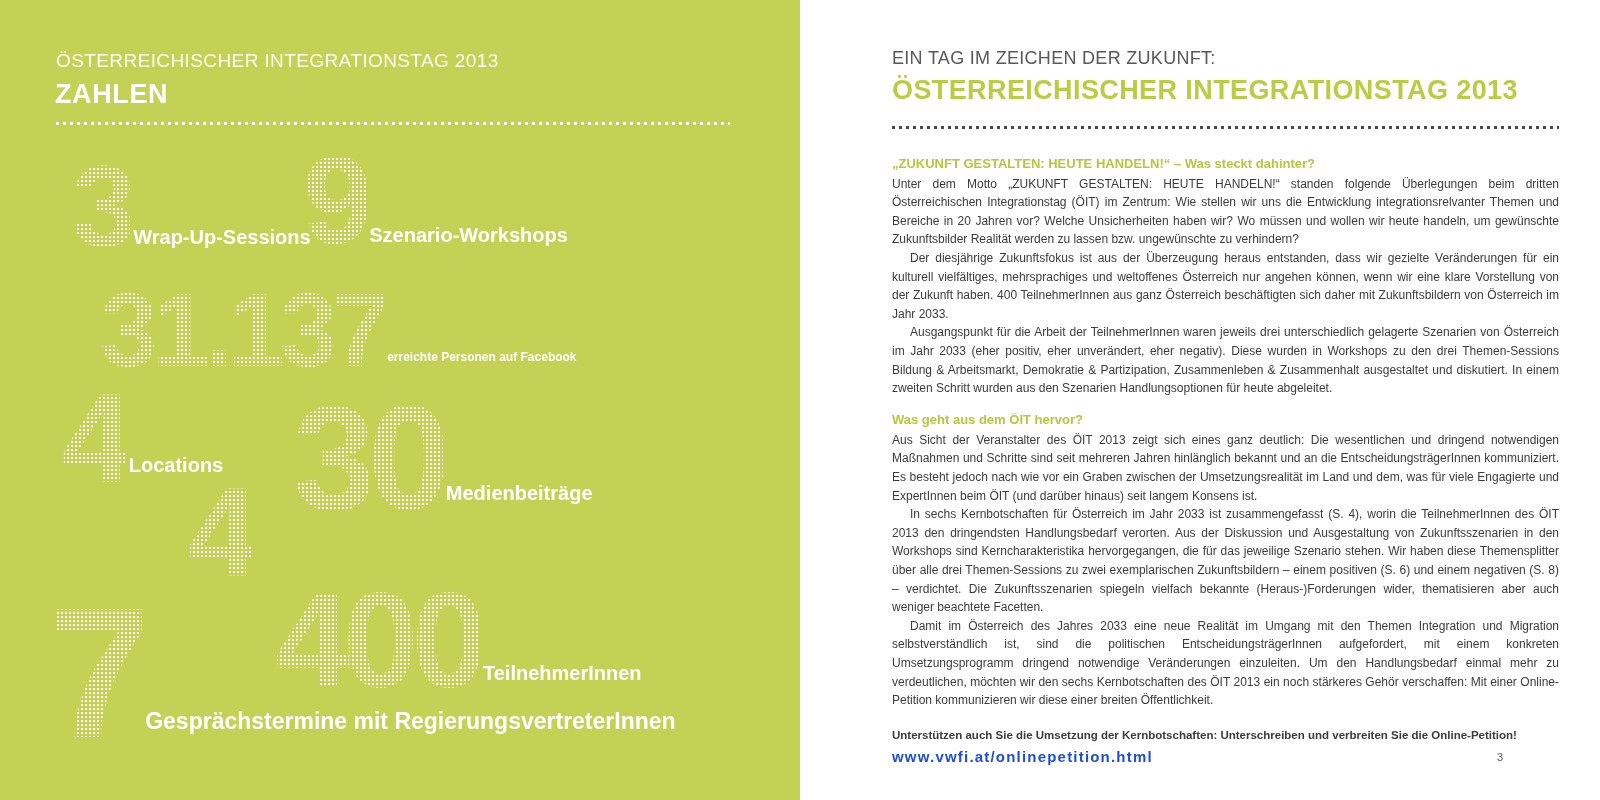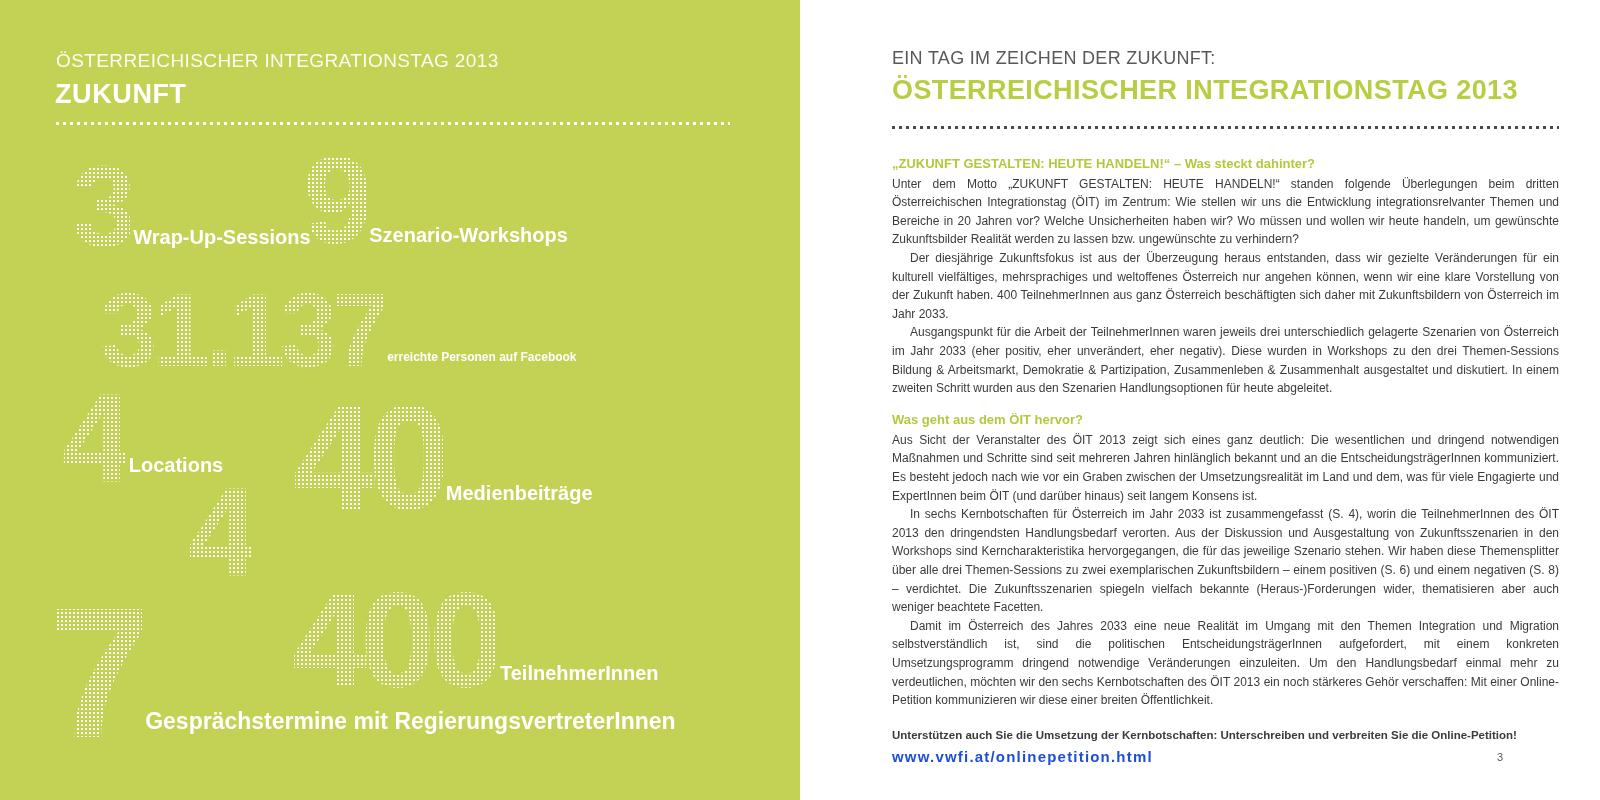--- a/index.html
+++ b/index.html
@@ -50,21 +50,21 @@
   .stat-label{
     font-size:20px;font-weight:700;color:#ffffff;line-height:1;margin-left:3px;
   }
   .s1{left:72px;top:163px;}  .s1 .stat-num{font-size:115px;} .s1 .stat-label{padding-bottom:2px;}
   .s2{left:303px;top:153px;} .s2 .stat-num{font-size:125px;} .s2 .stat-label{padding-bottom:2px;}
   .s3{left:100px;top:292px;} .s3 .stat-num{font-size:103px;} .s3 .stat-label{padding-bottom:6px;font-size:12px;}
   .s4{left:62px;top:392px;}  .s4 .stat-num{font-size:126px;} .s4 .stat-label{padding-bottom:12px;}
   .s5{left:293px;top:402px;} .s5 .stat-num{font-size:148px;} .s5 .stat-label{padding-bottom:10px;}
   .s6{left:188px;top:486px;} .s6 .stat-num{font-size:126px;} .s6 .stat-label{padding-bottom:12px;}
   .s7{left:48px;top:603px;}  .s7 .stat-num{font-size:186px;} .s7 .stat-label{padding-bottom:10px;font-size:23px;}
-  .s8{left:292px;top:590px;} .s8 .stat-num{font-size:135px;} .s8 .stat-label{padding-bottom:8px;}
+  .s8{left:275px;top:590px;} .s8 .stat-num{font-size:135px;} .s8 .stat-label{padding-bottom:8px;}
 
   
   .right-page{
     position:absolute;left:892px;top:48px;width:667px;
     color:#3b3b3d;
   }
   .rp-kicker{
     font-size:18px;color:#57585a;letter-spacing:.3px;margin:0 0 7px 0;font-weight:400;
     white-space:nowrap;
   }
@@ -90,21 +90,21 @@
   }
   .page-num{
     position:absolute;left:1497px;top:751px;font-size:11px;color:#58585a;
   }
 </style>
 </head>
 <body>
 
 <div class="left-panel">
   <div class="lp-kicker">ÖSTERREICHISCHER INTEGRATIONSTAG 2013</div>
-  <div class="lp-title">ZUKUNFT</div>
+  <div class="lp-title">ZAHLEN</div>
   <div class="dotted-rule lp-rule"></div>
 
   <div class="stat s1">
     <span class="stat-num">3</span>
     <span class="stat-label">Wrap-Up-Sessions</span>
   </div>
 
   <div class="stat s2">
     <span class="stat-num">9</span>
     <span class="stat-label">Szenario-Workshops</span>
@@ -114,21 +114,21 @@
     <span class="stat-num">31.137</span>
     <span class="stat-label">erreichte Personen auf Facebook</span>
   </div>
 
   <div class="stat s4">
     <span class="stat-num">4</span>
     <span class="stat-label">Locations</span>
   </div>
 
   <div class="stat s5">
-    <span class="stat-num">40</span>
+    <span class="stat-num">30</span>
     <span class="stat-label">Medienbeiträge</span>
   </div>
 
   <div class="stat s6">
     <span class="stat-num">4</span>
   </div>
 
   <div class="stat s7">
     <span class="stat-num">7</span>
     <span class="stat-label">Gesprächstermine mit RegierungsvertreterInnen</span>

